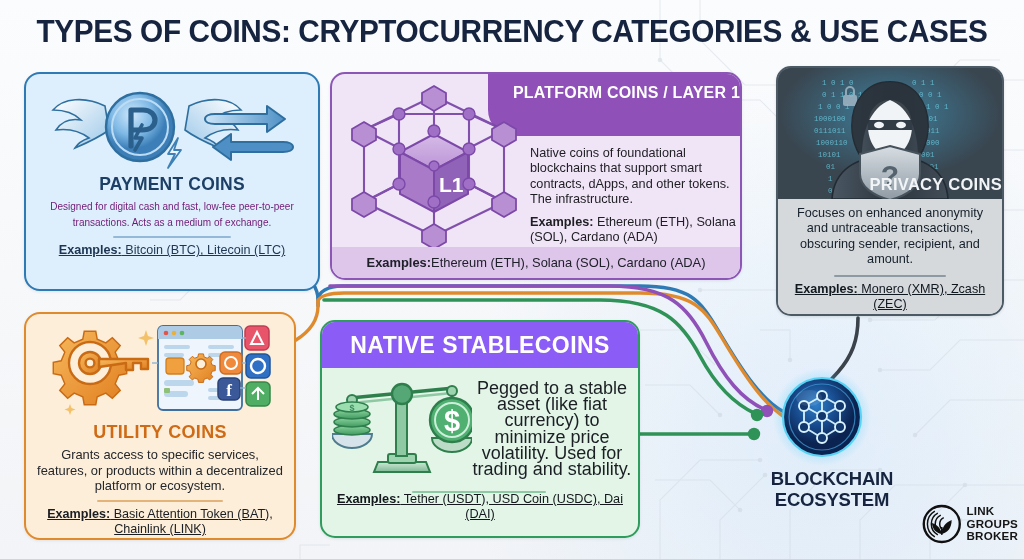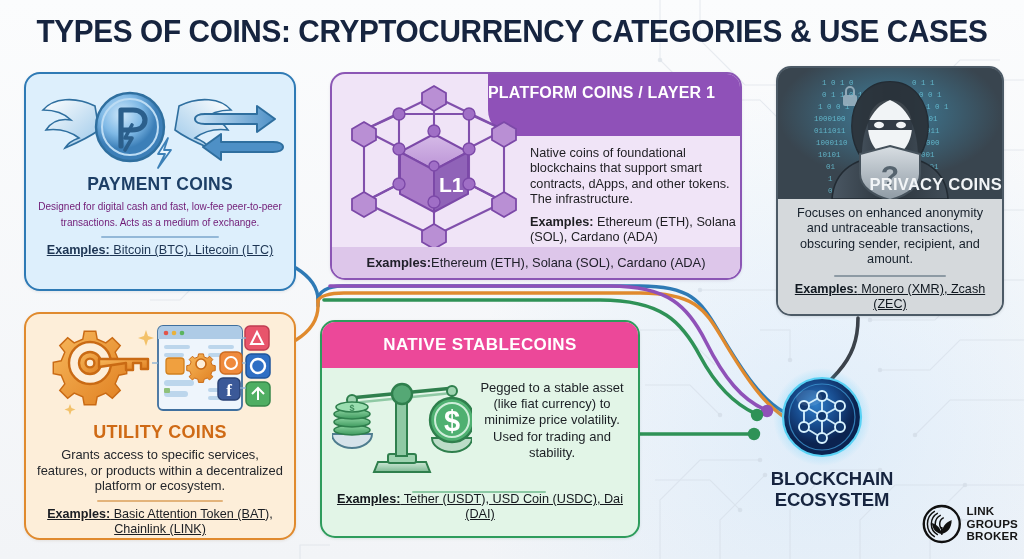--- a/index.html
+++ b/index.html
@@ -38,21 +38,21 @@
   
   .card { position: absolute; z-index: 3; border-radius: 14px; }
   .cardtitle { font-weight: bold; text-align: center; }
   .body { text-align: center; }
   .rule { height: 2px; border-radius: 2px; margin: 6px auto 5px; }
   .ex { text-align: center; text-decoration: underline; }
   .ex b { font-weight: bold; }
 
   
   #payment {
-    left: 24px; top: 72px; width: 272px; height: 219px;
+    left: 24px; top: 72px; width: 296px; height: 219px;
     background: #ddeffc;
     border: 2.5px solid #2e7ab5;
     border-radius: 16px;
     padding: 6px 11px 20px;
     box-shadow: 0 1px 3px rgba(20,50,80,.10);
   }
   #payment .cardtitle { color: #1d3f66; font-size: 17.5px; margin-top: 2px; letter-spacing: .2px;}
   #payment .body { color: #701a75; font-size: 10px; line-height: 15.6px; margin-top: 4px; }
   #payment .rule { width: 118px; background: #93b8d8; }
   #payment .ex { color: #1d3553; font-size: 12.6px; }
@@ -64,21 +64,21 @@
     border: 2.5px solid #8b56b5;
     border-radius: 15px;
     overflow: hidden;
     box-shadow: 0 1px 3px rgba(60,20,90,.10);
   }
   #platform .banner {
     position: absolute; right: 0; top: 0; width: 252px; height: 62px;
     background: #8f51b8;
     border-bottom-left-radius: 26px;
     color: #fff; font-weight: bold; font-size: 16px;
-    line-height: 19.5px; text-align: left;
+    line-height: 19.5px; text-align: right;
     padding-top: 9px;
     letter-spacing: .2px;
   }
   #platform .ptext {
     position: absolute; left: 198px; top: 72px; width: 208px;
     color: #1e1e22; font-size: 12.7px; line-height: 15.4px;
     text-align: left;
   }
   #platform .pex {
     position: absolute; left: 198px; top: 141px; width: 212px;
@@ -132,27 +132,27 @@
   
   #stable {
     left: 320px; top: 320px; width: 320px; height: 218px;
     border: 2.5px solid #2e9c5c;
     border-radius: 15px;
     overflow: hidden;
     background: #e2f5e7;
     box-shadow: 0 1px 3px rgba(10,80,40,.10);
   }
   #stable .head {
-    height: 46px; background: #ec4899;
+    height: 46px; background: #8b5cf6;
     display: flex; align-items: center; justify-content: center;
-    color: #fff; font-weight: bold; font-size: 17px; letter-spacing: .4px;
+    color: #fff; font-weight: bold; font-size: 23px; letter-spacing: .4px;
   }
   #stable .stext {
     position: absolute; left: 150px; top: 58px; width: 160px;
-    color: #1b1f24; font-size: 13px; line-height: 16.2px; text-align: center;
+    color: #1b1f24; font-size: 18px; line-height: 16.2px; text-align: center;
   }
   #stable .rule { width: 134px; background: #8cc9a4; position: absolute; left: 90px; top: 163px; }
   #stable .ex {
     position: absolute; left: 8px; right: 8px; top: 170px;
     color: #14181d; font-size: 12.7px; line-height: 15.4px;
   }
 
   
   #hub { position: absolute; left: 740px; top: 368px; width: 190px; height: 160px; z-index: 3; }
   #hub .sphere { position: absolute; left: 33px; top: 0; width: 98px; height: 98px; }

